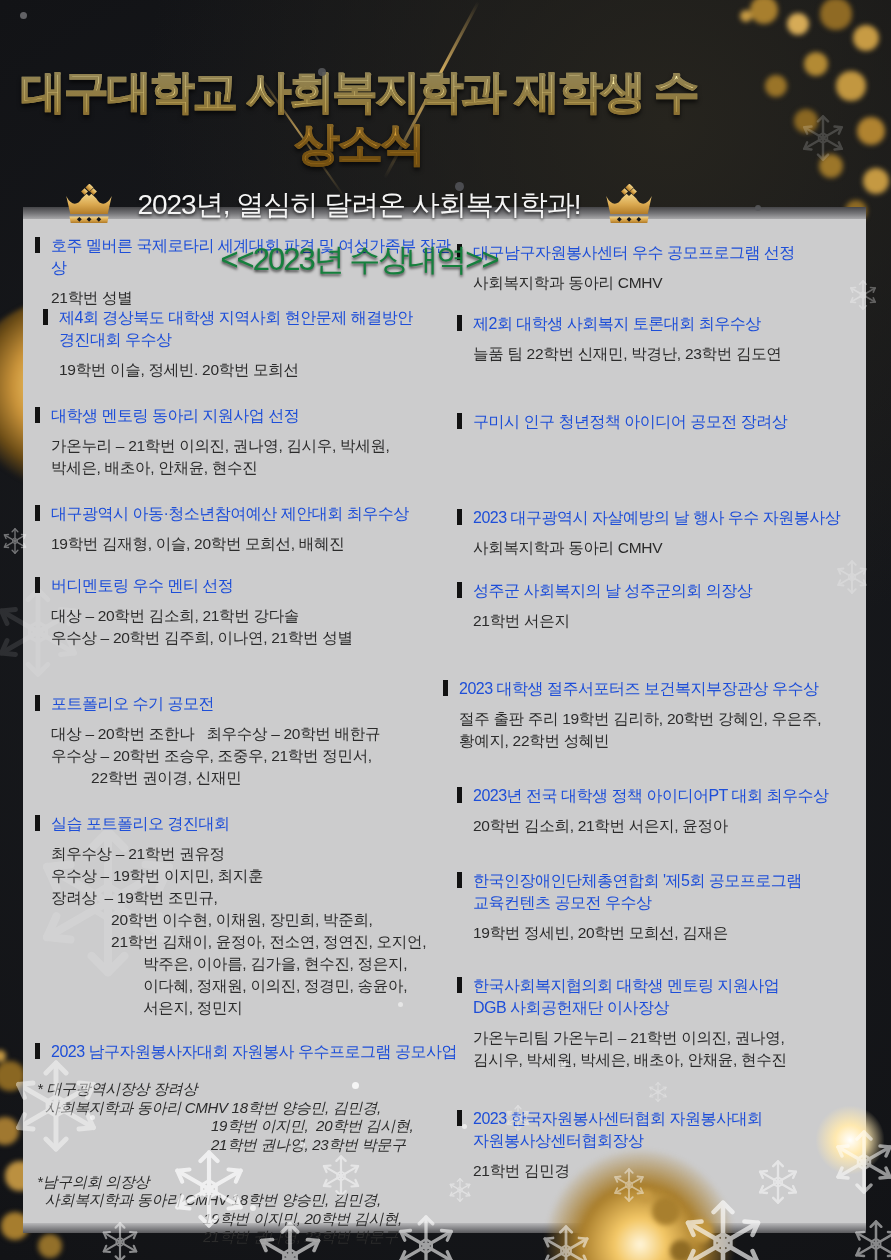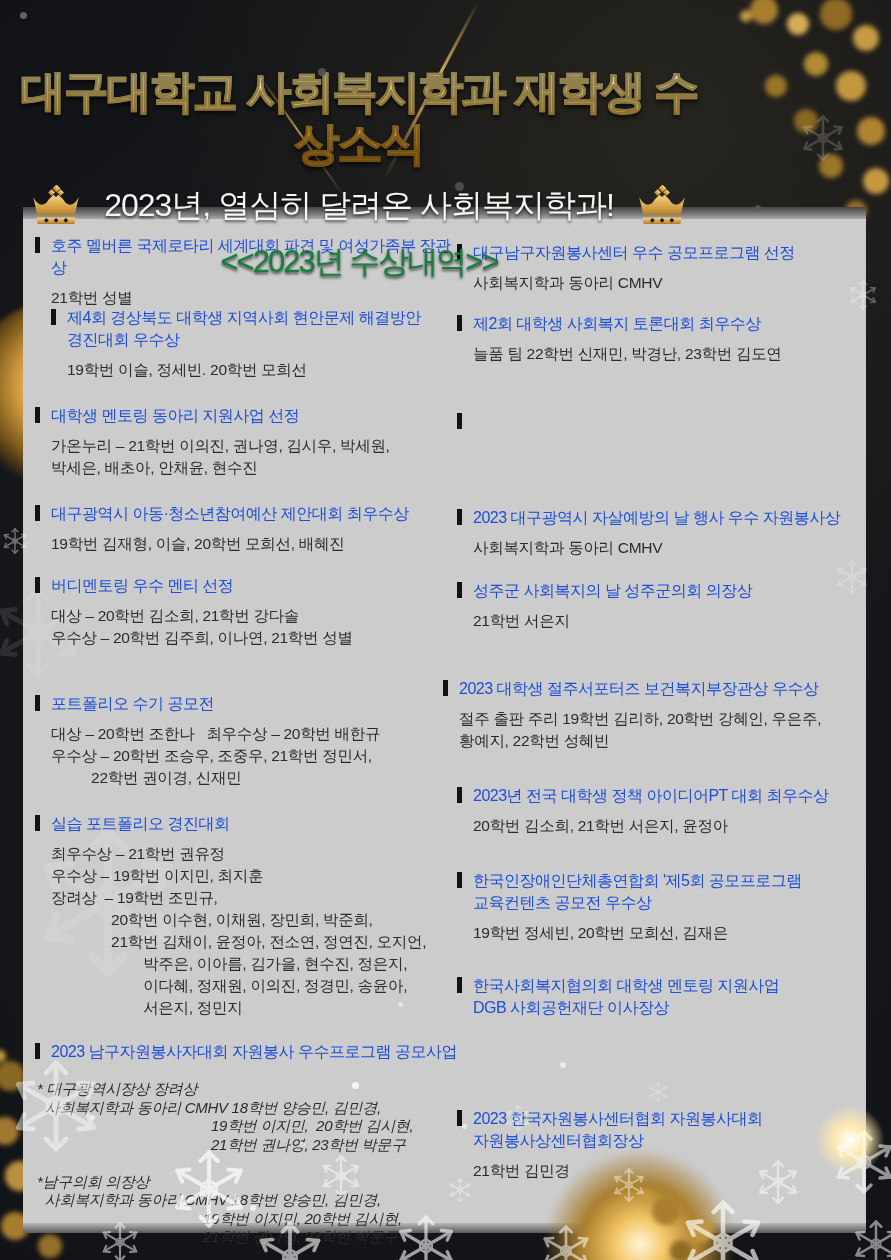--- a/index.html
+++ b/index.html
@@ -41,21 +41,21 @@
   
   .header{position:absolute;left:0;top:8px;width:718px;z-index:3;text-align:center;margin-top:28px;}
   .main-title{
     margin-top:30px;font-size:45px;font-weight:800;letter-spacing:-2px;line-height:1.15;
     background:linear-gradient(180deg,#fdf2ae 10%,#f7d977 40%,#dca43c 62%,#b9811f 88%);
     -webkit-background-clip:text;background-clip:text;color:transparent;
     -webkit-text-stroke:1.4px rgba(56,38,6,.55);
     filter:drop-shadow(0 3px 2px rgba(0,0,0,.65));
   }
   .subtitle-row{margin-top:14px;display:flex;align-items:center;justify-content:center;gap:22px;}
-  .subtitle{color:#f4f4f4;font-size:32px;letter-spacing:-1px;text-shadow:0 2px 3px rgba(0,0,0,.6);}
+  .subtitle{color:#f4f4f4;font-size:28px;letter-spacing:-1px;text-shadow:0 2px 3px rgba(0,0,0,.6);}
   .crown{width:52px;height:42px;}
   .section-heading{margin-top:13px;color:#15803d;font-size:31px;font-weight:400;letter-spacing:-2px;text-shadow:0 2px 3px rgba(0,0,0,.7);}
   
   .panel{position:absolute;left:23px;top:207px;width:843px;height:1026px;background:#cccccd;z-index:2;}
   .panel-edge-top{position:absolute;left:0;right:0;top:0;height:12px;
     background:linear-gradient(180deg,#454548 0%,#77777a 55%,#a8a8aa 100%);}
   .panel-edge-bottom{position:absolute;left:0;right:0;bottom:0;height:10px;
     background:linear-gradient(0deg,#59595c 0%,#b8b8ba 100%);}
   .panel-watermark{position:absolute;opacity:.12;}
   .item{position:absolute;}
@@ -131,21 +131,21 @@
       <use href="#sf"></use>
     </svg>
 
   <div class="item" style="left:12px;top:28px;width:428px">
     <div class="trow">
         <span class="marker"></span>
       <div class="ttl">호주 멜버른 국제로타리 세계대회 파견 및 여성가족부 장관상</div>
       </div>
     <div class="sub">21학번 성별</div>
   </div>
-  <div class="item" style="left:28px;top:100px;width:428px">
+  <div class="item" style="left:20px;top:100px;width:428px">
     <div class="trow">
         <span class="marker"></span>
       <div class="ttl">제4회 경상북도 대학생 지역사회 현안문제 해결방안
 경진대회 우수상</div>
       </div>
     <div class="sub">19학번 이슬, 정세빈. 20학번 모희선</div>
   </div>
   <div class="item" style="left:12px;top:198px;width:428px">
     <div class="trow">
         <span class="marker"></span>
@@ -218,20 +218,21 @@
   <div class="item" style="left:434px;top:106px;width:400px">
     <div class="trow">
         <span class="marker"></span>
       <div class="ttl">제2회 대학생 사회복지 토론대회 최우수상</div>
       </div>
     <div class="sub">늘품 팀 22학번 신재민, 박경난, 23학번 김도연</div>
   </div>
   <div class="item" style="left:434px;top:204px;width:400px">
     <div class="trow">
         <span class="marker"></span>
+      <div class="ttl">구미시 인구 청년정책 아이디어 공모전 장려상</div>
       </div>
   </div>
   <div class="item" style="left:434px;top:300px;width:400px">
     <div class="trow">
         <span class="marker"></span>
       <div class="ttl">2023 대구광역시 자살예방의 날 행사 우수 자원봉사상</div>
       </div>
     <div class="sub">사회복지학과 동아리 CMHV</div>
   </div>
   <div class="item" style="left:434px;top:373px;width:400px">
@@ -263,20 +264,22 @@
 교육컨텐츠 공모전 우수상</div>
       </div>
     <div class="sub">19학번 정세빈, 20학번 모희선, 김재은</div>
   </div>
   <div class="item" style="left:434px;top:768px;width:400px">
     <div class="trow">
         <span class="marker"></span>
       <div class="ttl">한국사회복지협의회 대학생 멘토링 지원사업
 DGB 사회공헌재단 이사장상</div>
       </div>
+    <div class="sub">가온누리팀 가온누리 – 21학번 이의진, 권나영,
+김시우, 박세원, 박세은, 배초아, 안채윤, 현수진</div>
   </div>
   <div class="item" style="left:434px;top:901px;width:400px">
     <div class="trow">
         <span class="marker"></span>
       <div class="ttl">2023 한국자원봉사센터협회 자원봉사대회
 자원봉사상센터협회장상</div>
       </div>
     <div class="sub">21학번 김민경</div>
   </div>
 </div>

